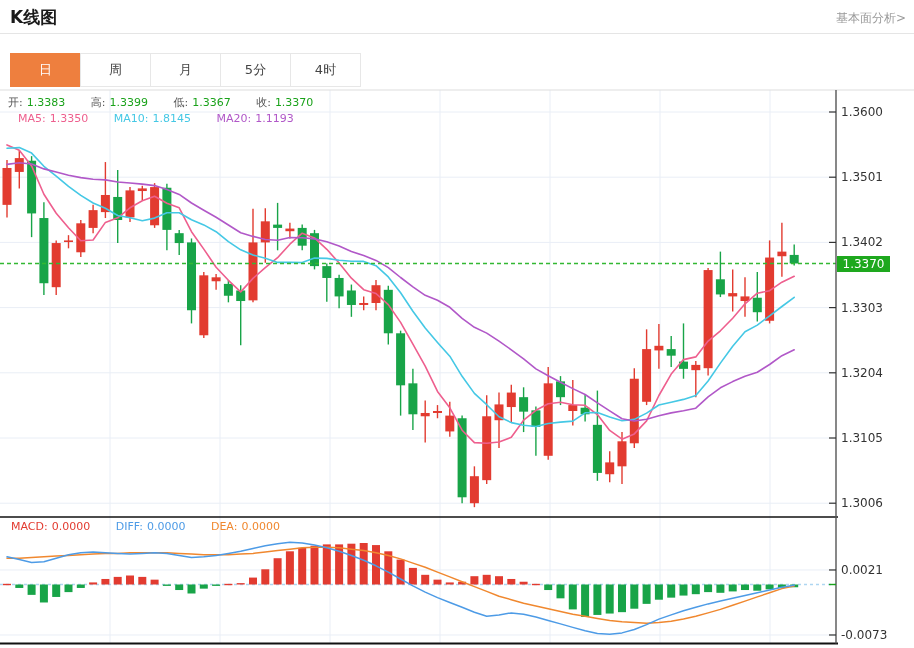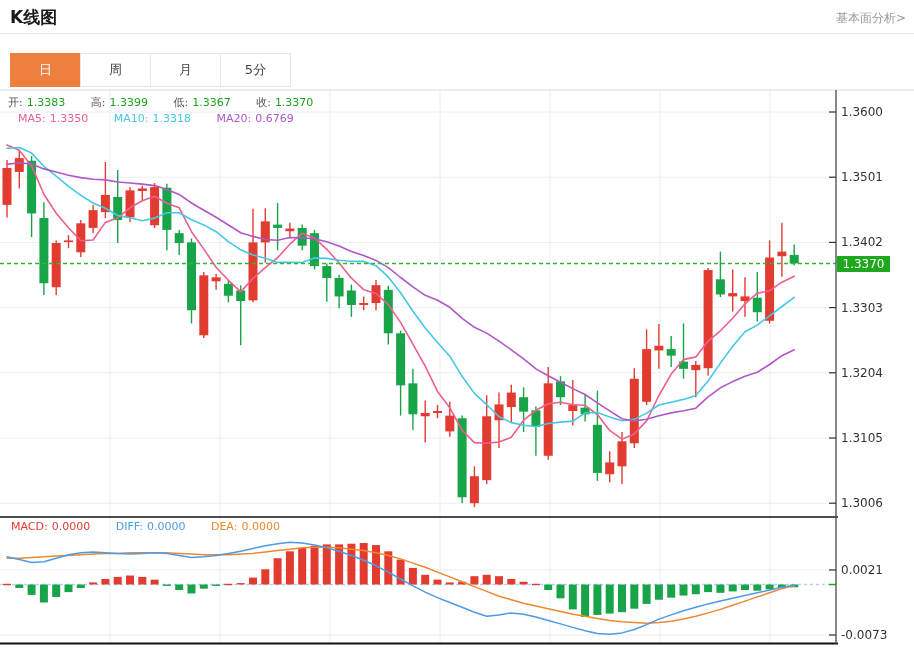--- a/index.html
+++ b/index.html
@@ -43,20 +43,21 @@
 
   <div class="page-title">K线图</div>
   <a class="header-link">基本面分析&gt;</a>
   <div class="title-divider"></div>
 
   <div class="tabs">
     <div class="tab active">日</div>
     <div class="tab">周</div>
     <div class="tab">月</div>
     <div class="tab">5分</div>
+    <div class="tab">4时</div>
   </div>
 
   <svg id="chart-svg" class="chart-svg" width="914" height="648">
       <line x1="110" y1="90" x2="110" y2="643.5" stroke="#e9eef6" stroke-width="1"></line>
       <line x1="220" y1="90" x2="220" y2="643.5" stroke="#e9eef6" stroke-width="1"></line>
       <line x1="330" y1="90" x2="330" y2="643.5" stroke="#e9eef6" stroke-width="1"></line>
       <line x1="440" y1="90" x2="440" y2="643.5" stroke="#e9eef6" stroke-width="1"></line>
       <line x1="550" y1="90" x2="550" y2="643.5" stroke="#e9eef6" stroke-width="1"></line>
       <line x1="660" y1="90" x2="660" y2="643.5" stroke="#e9eef6" stroke-width="1"></line>
       <line x1="770" y1="90" x2="770" y2="643.5" stroke="#e9eef6" stroke-width="1"></line>
@@ -298,22 +299,22 @@
 
   <div class="legend legend-ohlc">
     <span class="lbl">开:</span><span class="v-green gap">1.3383</span>
     <span class="lbl">高:</span><span class="v-green gap">1.3399</span>
     <span class="lbl">低:</span><span class="v-green gap">1.3367</span>
     <span class="lbl">收:</span><span class="v-green">1.3370</span>
   </div>
 
   <div class="legend legend-ma">
     <span class="ma5-c">MA5:</span><span class="ma5-c gap">1.3350</span>
-    <span class="ma10-c">MA10:</span><span class="ma10-c gap">1.3318</span>
-    <span class="ma20-c">MA20:</span><span class="ma20-c">0.6769</span>
+    <span class="ma10-c">MA10:</span><span class="ma10-c gap">1.8145</span>
+    <span class="ma20-c">MA20:</span><span class="ma20-c">1.1193</span>
   </div>
 
   <div class="legend legend-macd">
     <span class="macd-c">MACD:</span><span class="macd-c gap">0.0000</span>
     <span class="diff-c">DIFF:</span><span class="diff-c gap">0.0000</span>
     <span class="dea-c">DEA:</span><span class="dea-c">0.0000</span>
   </div>
 
   <div class="price-tag">1.3370</div>
 

